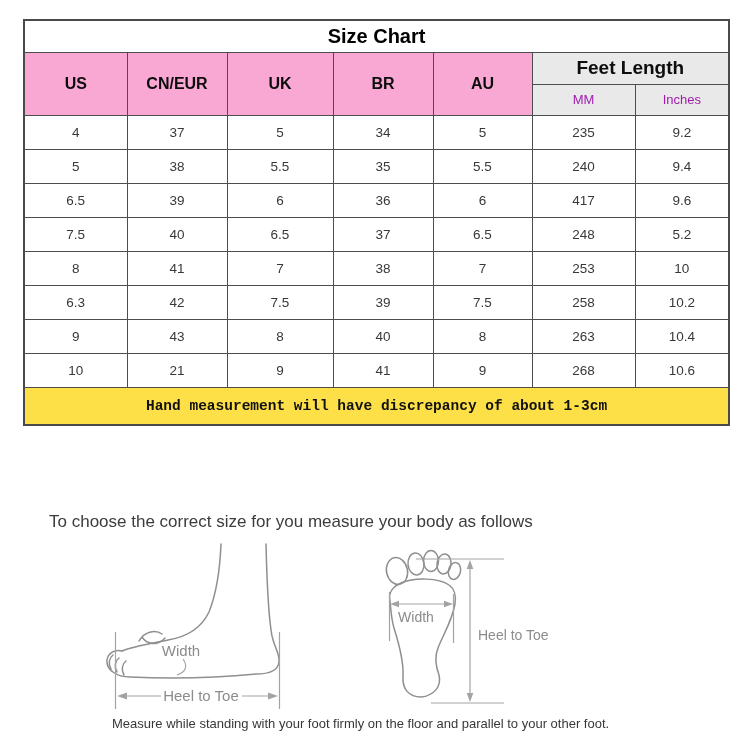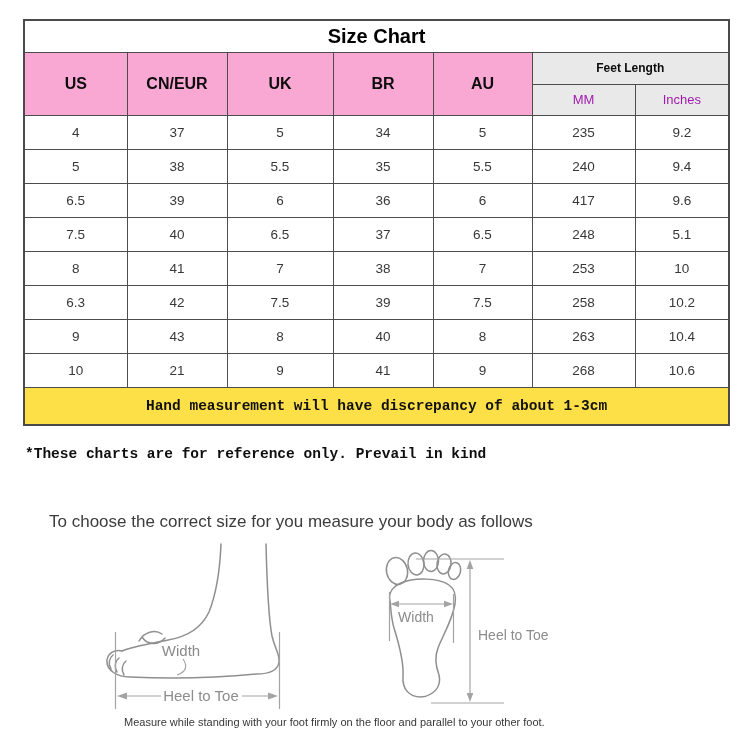--- a/index.html
+++ b/index.html
@@ -6,32 +6,32 @@
   body{width:750px;height:749px;font-family:"Liberation Sans",sans-serif;}
   .page{position:relative;width:736px;height:749px;background:#fff;overflow:hidden;}
 
   
   table.size{position:absolute;left:23px;top:19px;width:705px;border-collapse:collapse;
              table-layout:fixed;border:2px solid #4a4a4a;}
   table.size th,table.size td{border:1px solid #4d4d4d;text-align:center;vertical-align:middle;
              padding:0;overflow:hidden;}
   .title-cell{height:31px;background:#fff;font-size:20px;font-weight:bold;color:#000;}
   th.colhead{background:#f9a8d4;font-size:16px;font-weight:bold;color:#0d0d0d;height:62px;margin-left:34px;}
-  th.feethead{background:#e9e9e9;font-size:12px;font-weight:bold;color:#0d0d0d;height:30px;}
+  th.feethead{background:#e9e9e9;font-size:19px;font-weight:bold;color:#0d0d0d;height:30px;}
   th.subhead{background:#e9e9e9;font-size:13px;font-weight:normal;color:#a21caf;height:30px;}
   tbody.rows td{height:33px;font-size:13.5px;color:#383838;background:#fff;}
   td.footnote-cell{height:36px;background:#fde047;font-family:"Liberation Mono",monospace;
              font-weight:bold;font-size:14.5px;color:#111;}
 
   
   .ref-note{position:absolute;left:25px;top:446px;font-family:"Liberation Mono",monospace;
              font-weight:bold;font-size:14.5px;color:#0e0e0e;white-space:nowrap;}
   .htm-heading{position:absolute;left:49px;top:486px;font-size:17px;color:#4f4f4f;}
   .htm-sub{position:absolute;left:49px;top:512px;font-size:17px;color:#3c3c3c;}
-  .caption{position:absolute;left:112px;top:716px;font-size:11px;color:#383838;margin-left:12px;}
+  .caption{position:absolute;left:112px;top:716px;font-size:13px;color:#383838;}
 
   
   svg.diagram{position:absolute;left:0;top:535px;}
   .outline{fill:none;stroke:#8f8f8f;stroke-width:1.5;stroke-linecap:round;stroke-linejoin:round;}
   .dim{fill:none;stroke:#a3a3a3;stroke-width:1.2;}
   .dimhead{fill:#a3a3a3;stroke:none;}
   .diag-label{fill:#8c8c8c;font-family:"Liberation Sans",sans-serif;}
   .lbl15{font-size:15px;}
   .lbl14{font-size:14px;}
 </style>
@@ -95,21 +95,21 @@
           <td>417</td>
           <td>9.6</td>
         </tr>
         <tr>
           <td>7.5</td>
           <td>40</td>
           <td>6.5</td>
           <td>37</td>
           <td>6.5</td>
           <td>248</td>
-          <td>5.1</td>
+          <td>5.2</td>
         </tr>
         <tr>
           <td>8</td>
           <td>41</td>
           <td>7</td>
           <td>38</td>
           <td>7</td>
           <td>253</td>
           <td>10</td>
         </tr>
@@ -141,21 +141,20 @@
           <td>10.6</td>
         </tr>
       </tbody>
     <tbody>
       <tr>
         <td class="footnote-cell" colspan="7">Hand measurement will have discrepancy of about 1-3cm</td>
       </tr>
     </tbody>
   </table>
 
-  <div class="ref-note">*These charts are for reference only. Prevail in kind</div>
 
   <div class="htm-sub">To choose the correct size for you measure your body as follows</div>
 
   <svg class="diagram" width="750" height="185" viewBox="0 535 750 185">
 
     <g>
 
       <path class="outline" d="M266,544 C267,585 268,615 272,636 C275,649 280,654 279,662
                C278,670 269,674 256,674 C225,677 175,679 130,677
                C117,677 106,670 107,660 C108,653 115,649 122,651"></path>

